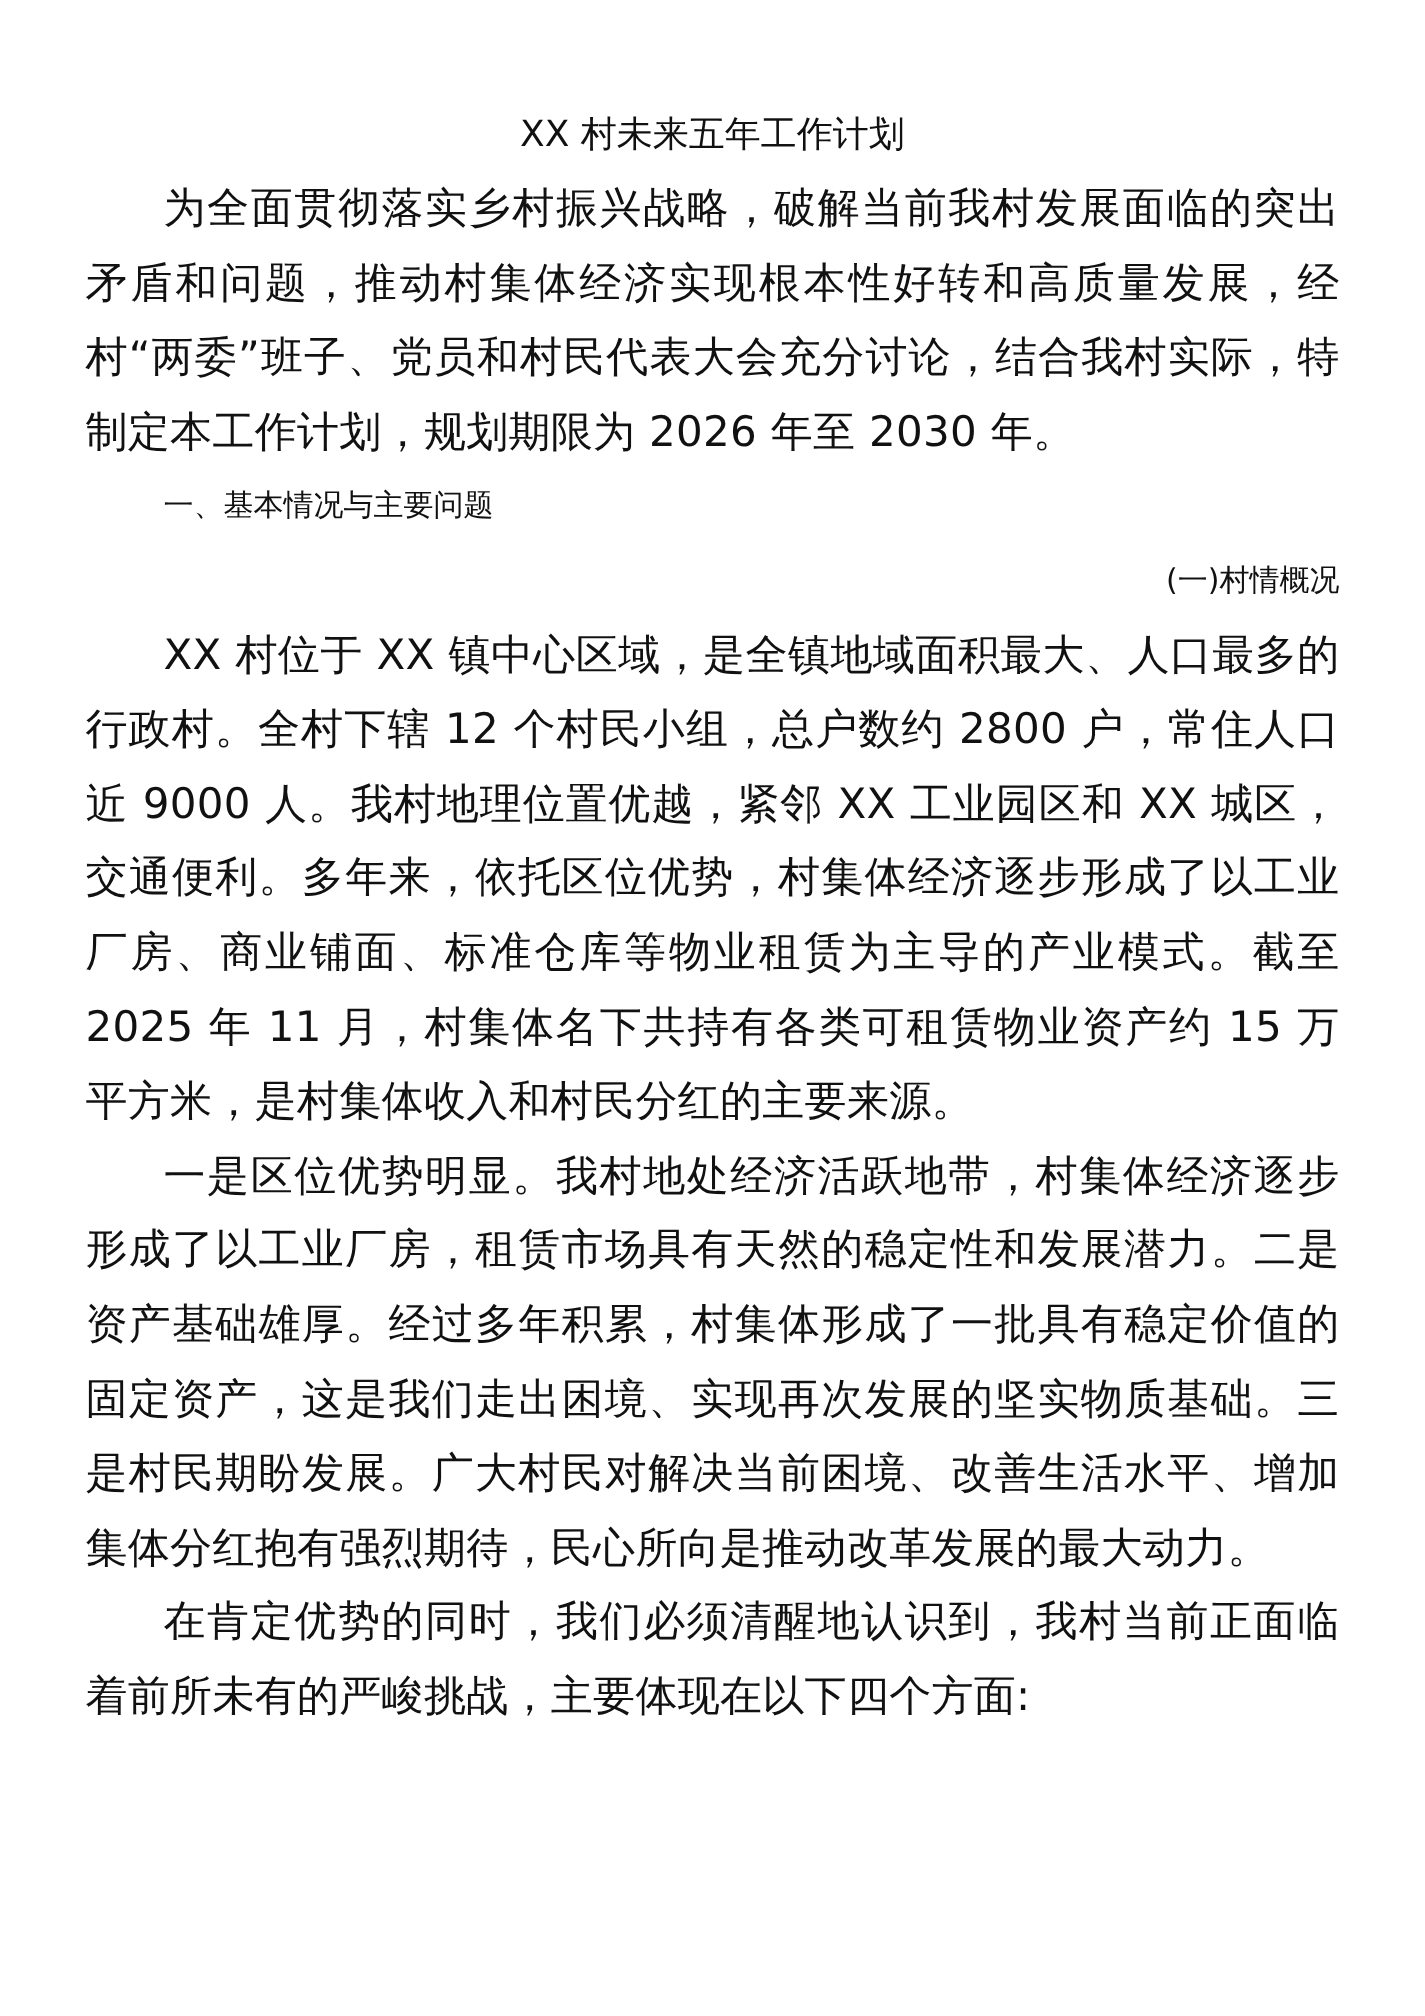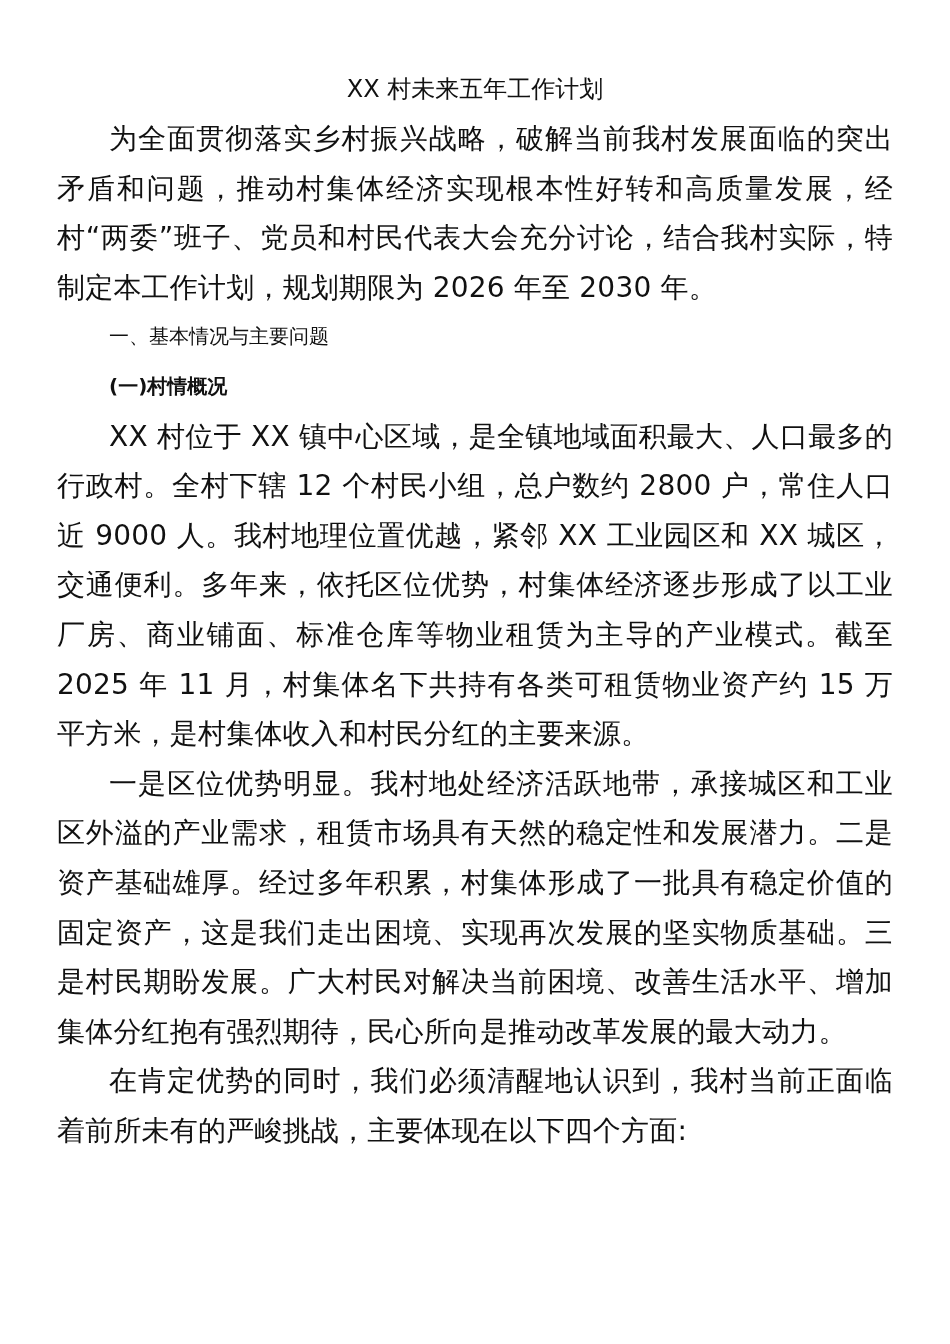--- a/index.html
+++ b/index.html
@@ -2,26 +2,26 @@
 <html><head>
   <meta charset="utf-8">
   <style>
     html, body { margin: 0; padding: 0; background: #ffffff; }
     body { width: 950px; height: 1344px; overflow: hidden; position: relative;
            font-family: "DejaVu Sans", "Liberation Sans", sans-serif; color: #111; }
     .page { position: absolute; left: 57px; top: 64px; width: 836px; }
     .title { text-align: center; font-size: 24px; line-height: 50px; margin: 0; font-weight: normal; letter-spacing: 0px; }
     .p { font-size: 28px; line-height: 49.6px; margin: 0; text-indent: 52px; text-align: justify; letter-spacing: 0.2px; }
     .h { font-size: 20px; line-height: 49.6px; margin: 0; text-indent: 52px; }
-    .h.bold { font-weight: bold; }
+    .h.bold { font-weight: normal; text-align: right; }
   </style>
 </head>
 <body>
 
 <div class="page">
   <h1 class="title">XX 村未来五年工作计划</h1>
   <p class="p">为全面贯彻落实乡村振兴战略，破解当前我村发展面临的突出矛盾和问题，推动村集体经济实现根本性好转和高质量发展，经村“两委”班子、党员和村民代表大会充分讨论，结合我村实际，特制定本工作计划，规划期限为 2026 年至 2030 年。</p>
   <p class="h">一、基本情况与主要问题</p>
   <p class="h bold">(一)村情概况</p>
   <p class="p">XX 村位于 XX 镇中心区域，是全镇地域面积最大、人口最多的行政村。全村下辖 12 个村民小组，总户数约 2800 户，常住人口近 9000 人。我村地理位置优越，紧邻 XX 工业园区和 XX 城区，交通便利。多年来，依托区位优势，村集体经济逐步形成了以工业厂房、商业铺面、标准仓库等物业租赁为主导的产业模式。截至 2025 年 11 月，村集体名下共持有各类可租赁物业资产约 15 万平方米，是村集体收入和村民分红的主要来源。</p>
-  <p class="p">一是区位优势明显。我村地处经济活跃地带，承接城区和工业区外溢的产业需求，租赁市场具有天然的稳定性和发展潜力。二是资产基础雄厚。经过多年积累，村集体形成了一批具有稳定价值的固定资产，这是我们走出困境、实现再次发展的坚实物质基础。三是村民期盼发展。广大村民对解决当前困境、改善生活水平、增加集体分红抱有强烈期待，民心所向是推动改革发展的最大动力。</p>
+  <p class="p">一是区位优势明显。我村地处经济活跃地带，村集体经济逐步形成了以工业厂房，租赁市场具有天然的稳定性和发展潜力。二是资产基础雄厚。经过多年积累，村集体形成了一批具有稳定价值的固定资产，这是我们走出困境、实现再次发展的坚实物质基础。三是村民期盼发展。广大村民对解决当前困境、改善生活水平、增加集体分红抱有强烈期待，民心所向是推动改革发展的最大动力。</p>
   <p class="p">在肯定优势的同时，我们必须清醒地认识到，我村当前正面临着前所未有的严峻挑战，主要体现在以下四个方面:</p>
 </div>
 
 </body></html>

